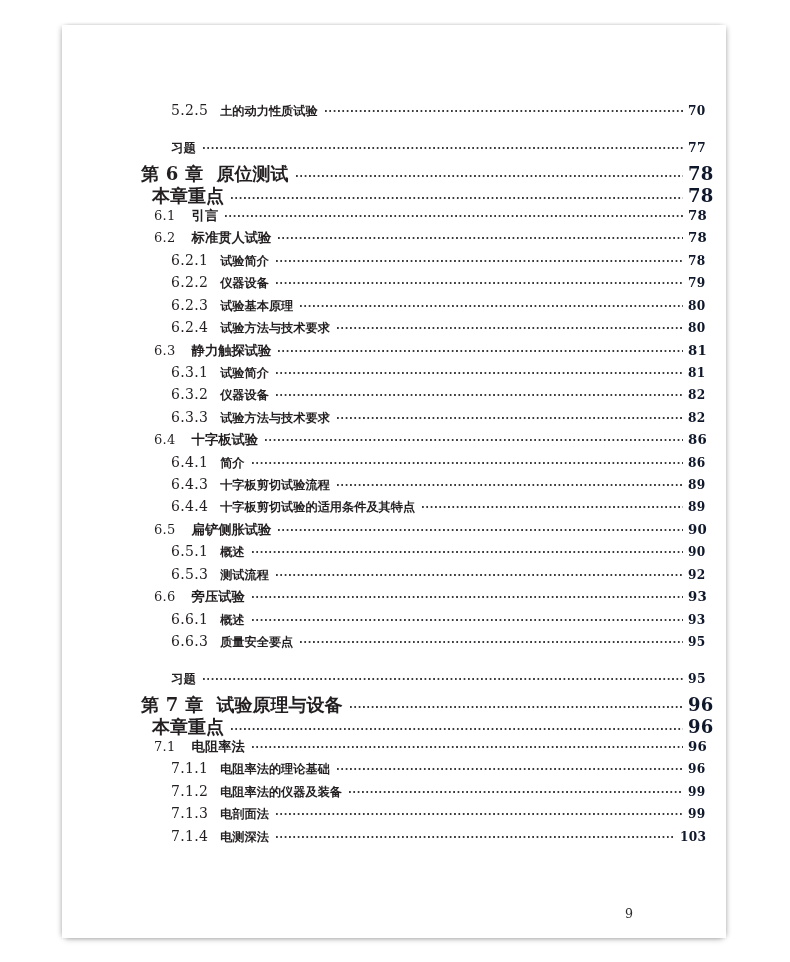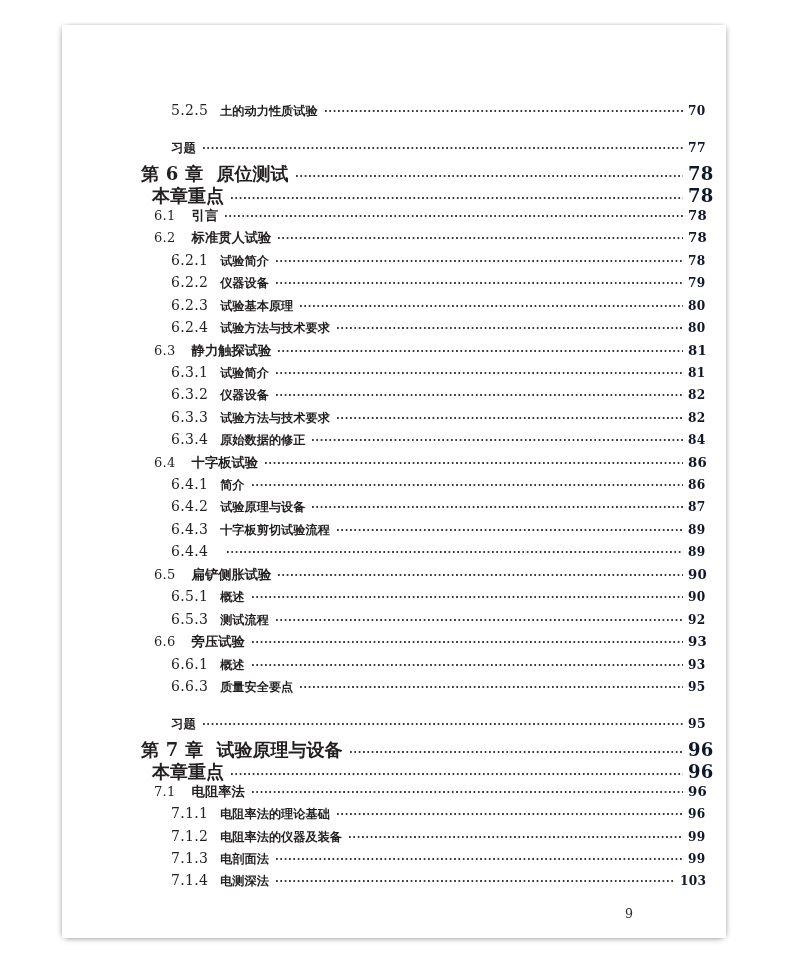--- a/index.html
+++ b/index.html
@@ -221,52 +221,41 @@
         <span class="title">仪器设备</span>
         <span class="leader"></span>
         <span class="pg">82</span>
       </div>
       <div class="toc-row lv-3">
         <span class="num">6.3.3</span>
         <span class="title">试验方法与技术要求</span>
         <span class="leader"></span>
         <span class="pg">82</span>
       </div>
-      <div class="toc-row lv-3">
-        <span class="num">6.3.4</span>
-        <span class="title">原始数据的修正</span>
-        <span class="leader"></span>
-        <span class="pg">84</span>
-      </div>
       <div class="toc-row lv-2">
         <span class="num">6.4</span>
         <span class="title">十字板试验</span>
         <span class="leader"></span>
         <span class="pg">86</span>
       </div>
       <div class="toc-row lv-3">
         <span class="num">6.4.1</span>
         <span class="title">简介</span>
         <span class="leader"></span>
         <span class="pg">86</span>
       </div>
       <div class="toc-row lv-3">
-        <span class="num">6.4.2</span>
-        <span class="title">试验原理与设备</span>
-        <span class="leader"></span>
-        <span class="pg">87</span>
-      </div>
-      <div class="toc-row lv-3">
         <span class="num">6.4.3</span>
         <span class="title">十字板剪切试验流程</span>
         <span class="leader"></span>
         <span class="pg">89</span>
       </div>
       <div class="toc-row lv-3">
         <span class="num">6.4.4</span>
+        <span class="title">十字板剪切试验的适用条件及其特点</span>
         <span class="leader"></span>
         <span class="pg">89</span>
       </div>
       <div class="toc-row lv-2">
         <span class="num">6.5</span>
         <span class="title">扁铲侧胀试验</span>
         <span class="leader"></span>
         <span class="pg">90</span>
       </div>
       <div class="toc-row lv-3">

